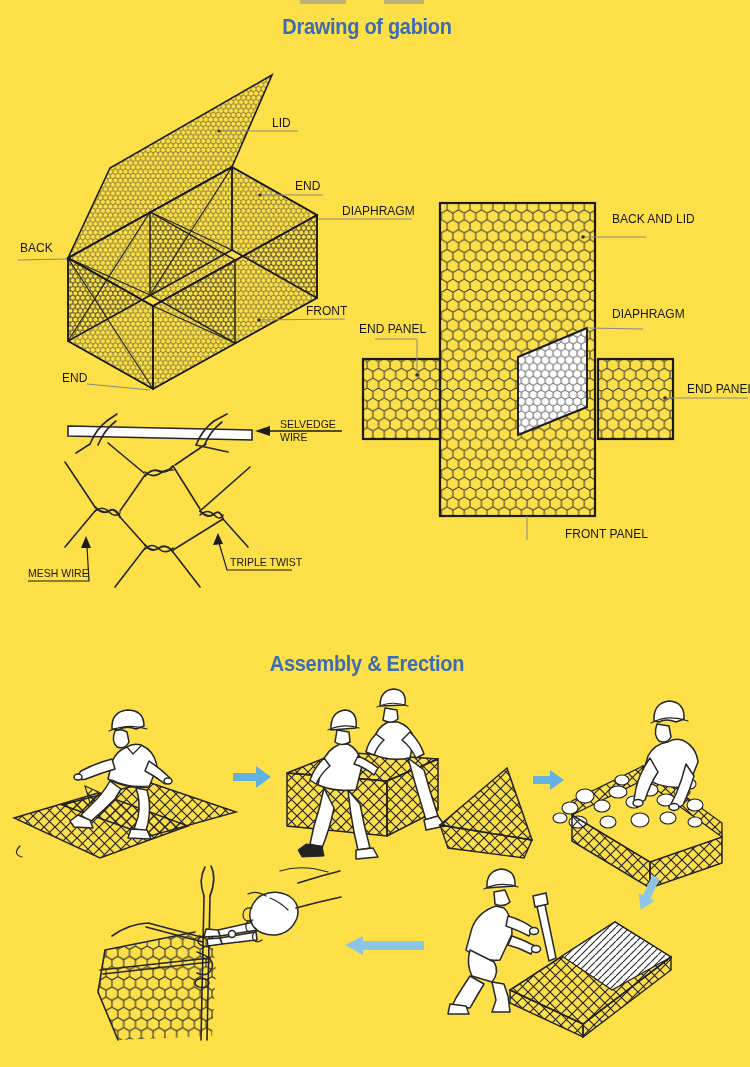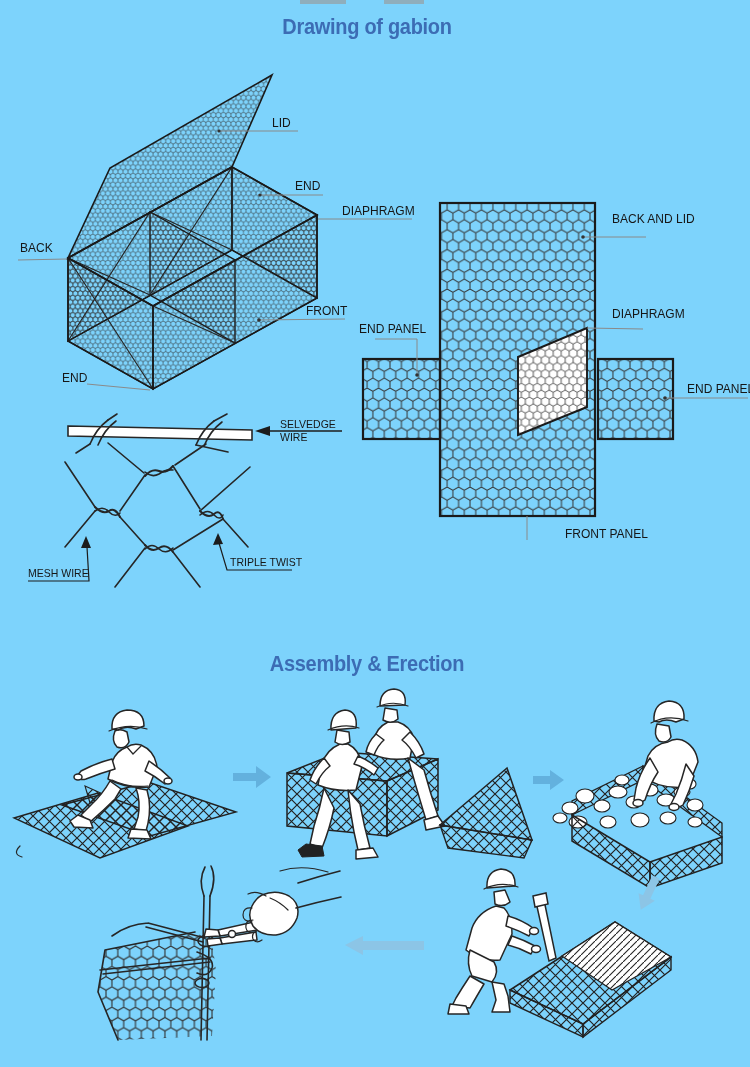--- a/index.html
+++ b/index.html
@@ -1,16 +1,16 @@
 <!DOCTYPE html>
 <html><head>
 <meta charset="utf-8">
 <style>
   html,body{margin:0;padding:0;background:#fff;}
-  .canvas{position:relative;width:750px;height:1067px;background:#7dd3fc;overflow:hidden;
+  .canvas{position:relative;width:750px;height:1067px;background:#fde047;overflow:hidden;
           font-family:"Liberation Sans",sans-serif;}
   .sec-title{position:absolute;left:0;width:750px;text-align:center;color:#3c6cb4;
              font-weight:bold;font-size:20px;letter-spacing:-0.3px;transform:translateX(-8px) scaleY(1.08);}
   svg{position:absolute;display:block;}
   .lbl{font-family:"Liberation Sans",sans-serif;font-size:12px;fill:#161616;}
   .lbl-s{font-family:"Liberation Sans",sans-serif;font-size:10.5px;fill:#161616;}
   .ldr{stroke:#8a8a8a;stroke-width:1;fill:none;}
   .wire{stroke:#262626;stroke-width:1.6;fill:none;stroke-linecap:round;}
   .wire2{stroke:#262626;stroke-width:2;fill:none;stroke-linecap:round;}
   .body{stroke:#262626;stroke-width:1.5;fill:#ffffff;stroke-linejoin:round;}

